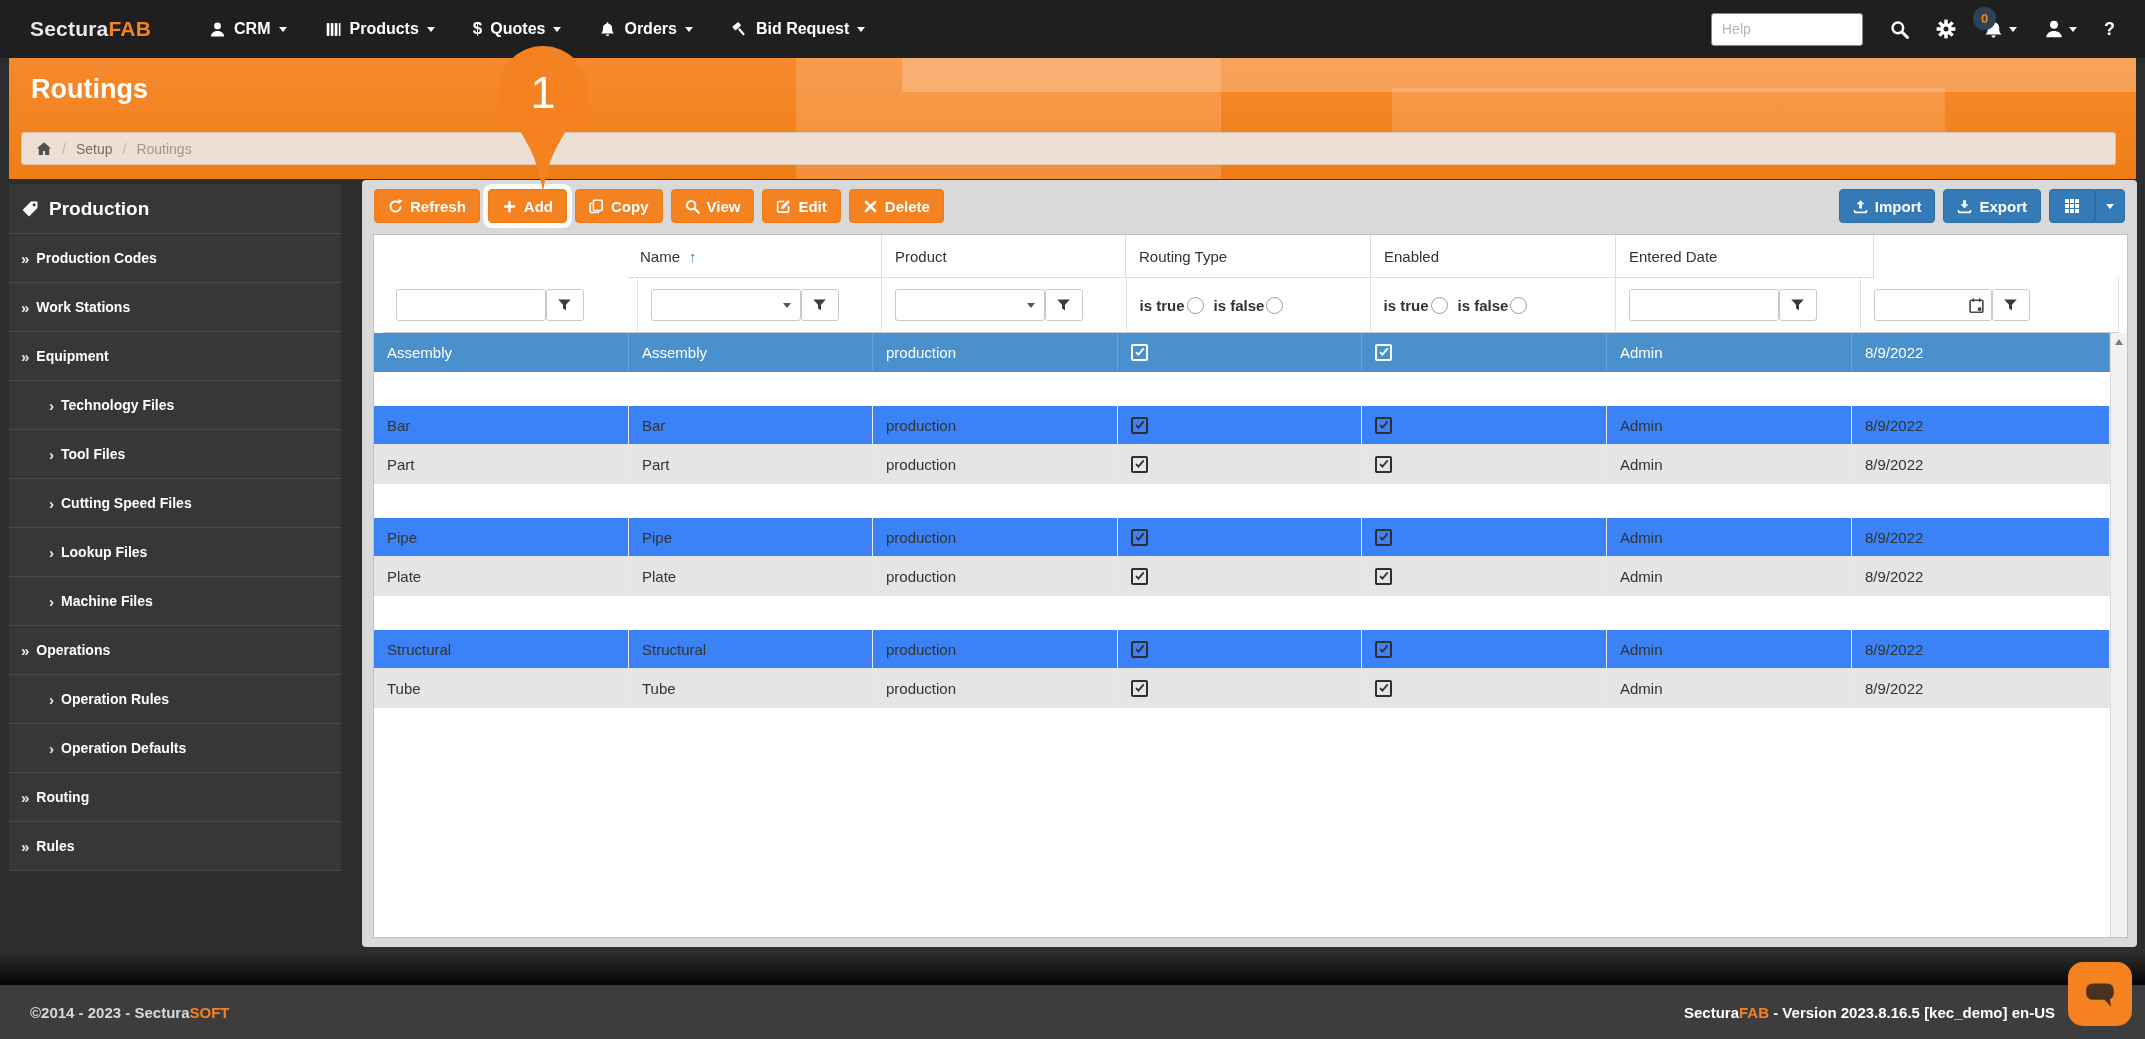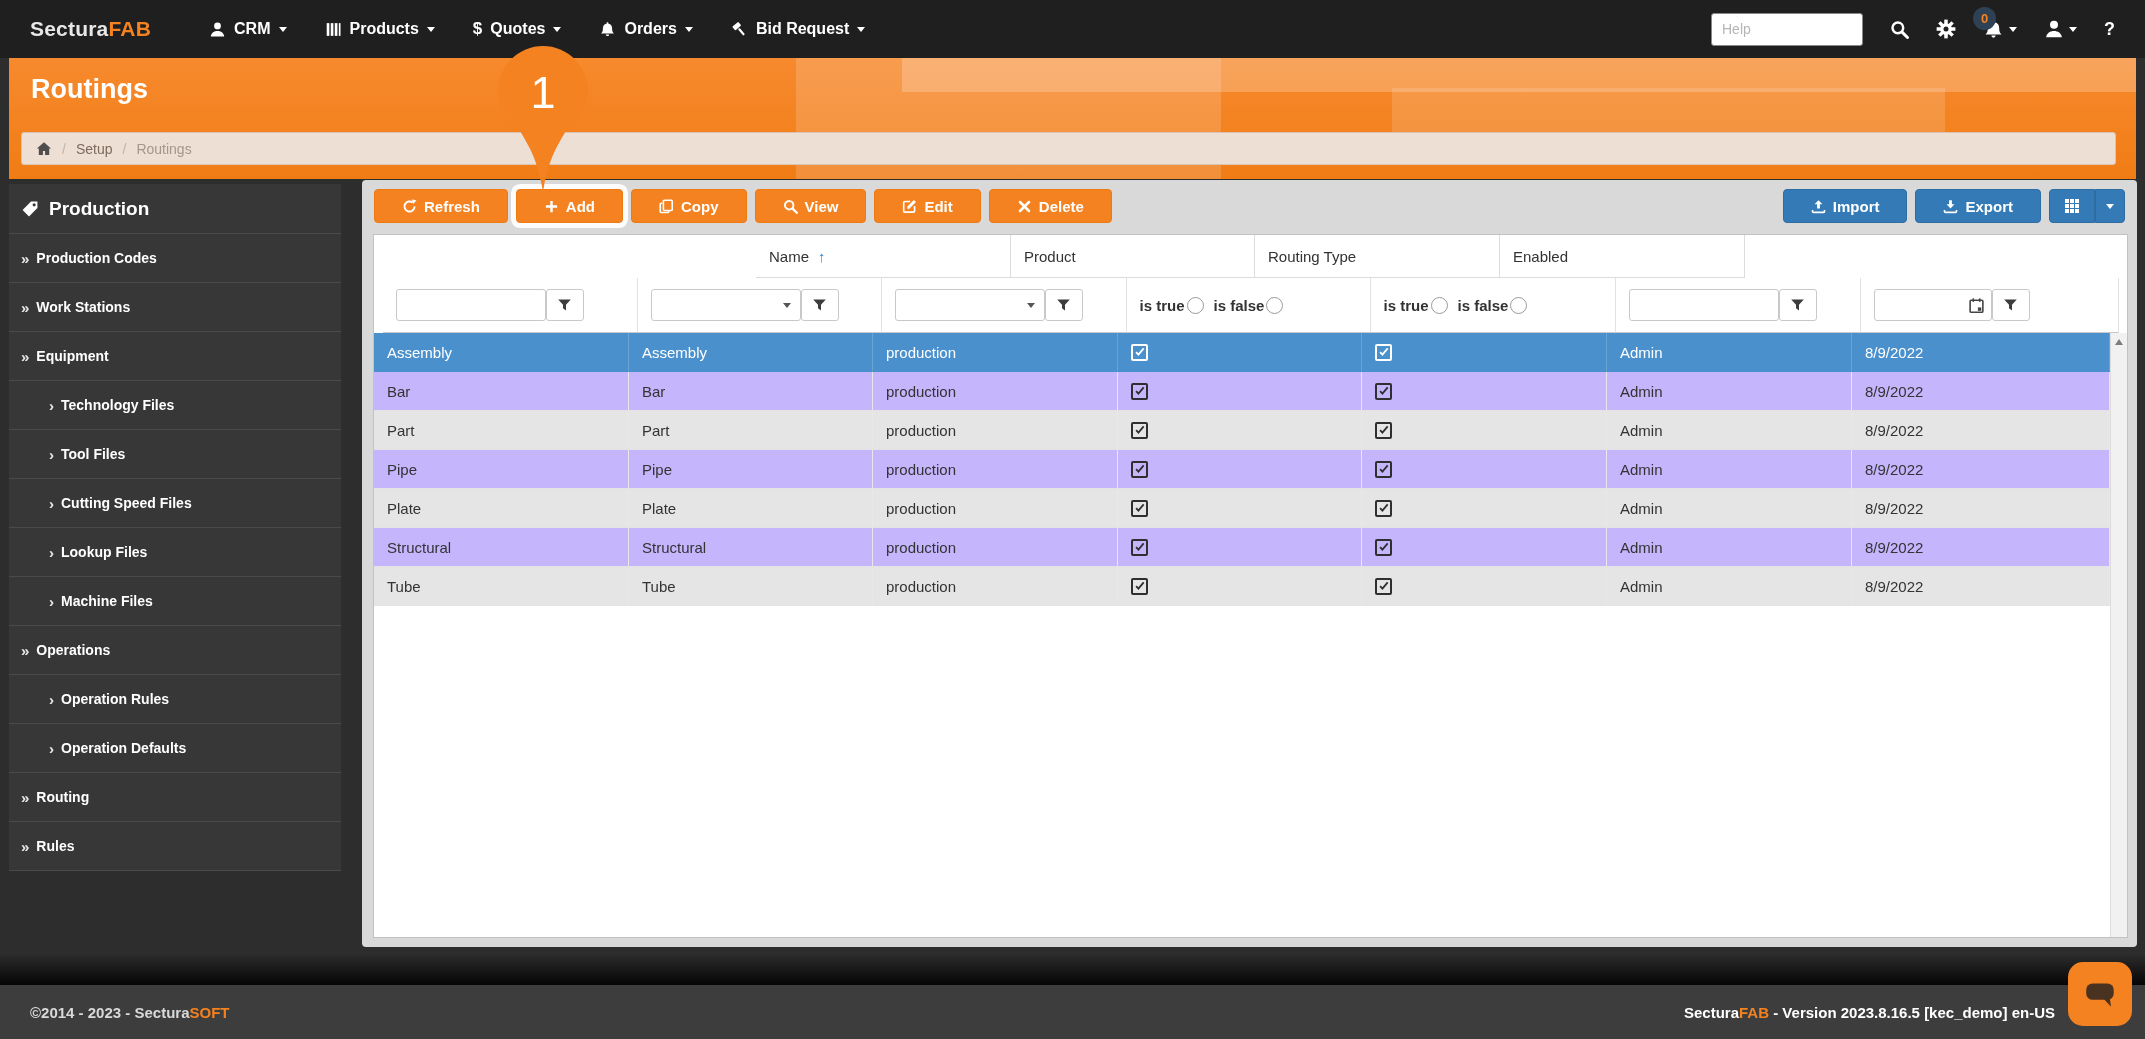--- a/index.html
+++ b/index.html
@@ -55,21 +55,21 @@
   .side-item { display:flex; align-items:center; gap:7px; height:49px; padding:0 12px;
                font-size:14px; font-weight:600; border-bottom:1px solid #4a4a4a; cursor:pointer; }
   .side-item.lvl2 { padding-left:40px; }
   .side-prefix { font-size:15px; color:#e8e8e8; }
 
   
   .grid-panel { position:absolute; left:362px; top:1px; width:1775px; height:767px;
                 background:#d9d9d9; border-radius:4px; }
   .toolbar { display:flex; align-items:center; padding:8px 12px 0 12px; height:44px; }
   .tb-left { display:flex; gap:8px; }
-  .btn { display:flex; align-items:center; gap:7px; height:34px; padding:0 27px; border-radius:4px;
+  .btn { display:flex; align-items:center; gap:7px; height:34px; padding:0 13px; border-radius:4px;
          font-size:15px; font-weight:600; color:#fff; cursor:pointer; border:1px solid transparent;
          font-family:"Liberation Sans",sans-serif; }
   .btn-orange { background:#f58220; border-color:#ef7a12; }
   .btn-blue { background:#337ab7; border-color:#2e6da4; }
   .btn.hl { box-shadow:0 0 0 5px rgba(255,255,255,.9); position:relative; z-index:6; }
   .tb-right { margin-left:auto; display:flex; gap:8px; align-items:center; }
   .split { display:flex; }
   .split .btn { padding:0 14px; }
   .split .btn:first-child { border-radius:4px 0 0 4px; }
   .split .btn:last-child { border-radius:0 4px 4px 0; border-left:1px solid #2e6da4; padding:0 10px; }
@@ -92,21 +92,21 @@
   .f-date .cal { position:absolute; right:7px; top:7px; color:#444; }
   .funnel-btn { width:38px; height:32px; border:1px solid #c9c9c9; border-radius:3px; background:#fff;
                 display:flex; align-items:center; justify-content:center; color:#3c3c3c; cursor:pointer; }
   .bool-lbl { font-size:15px; font-weight:bold; color:#333; }
   .radio { width:17px; height:17px; border:1px solid #9a9a9a; border-radius:50%; background:#fff;
            display:inline-block; margin:0 10px 0 2px; cursor:pointer; }
 
   .gbody { position:relative; height:604px; background:#fff; }
   .rows { width:1736px; }
   .drow { display:flex; height:39px; border-bottom:1px solid #e3e3e3; background:#e5e5e5; cursor:pointer; }
-  .drow.stripe { background:#c4b5fd; }
+  .drow.stripe { background:#3b82f6;margin-top:34px; }
   .drow.selected { background:#4a90cd; border-bottom-color:#4a90cd; }
   .dcell { display:flex; align-items:center; padding-left:13px; font-size:15px; color:#333;
            border-right:1px solid #e8e8e8; overflow:hidden; white-space:nowrap; }
   .drow.selected .dcell { color:#fff; border-right-color:rgba(255,255,255,.18); }
   .checkbox { width:17px; height:17px; border:2px solid #2f2f2f; border-radius:2px; color:#2f2f2f;
               display:flex; align-items:center; justify-content:center; background:transparent; }
   .drow.selected .checkbox { border-color:#fff; color:#fff; }
   .vscroll { position:absolute; top:0; right:0; width:17px; height:100%; background:#f1f1f1;
              border-left:1px solid #dcdcdc; cursor:pointer; }
   .vscroll .up { height:18px; display:flex; align-items:center; justify-content:center; }
@@ -394,20 +394,23 @@
             </div>
             <div class="hcell" style="width:244px">
               <span>Product</span>
             </div>
             <div class="hcell" style="width:245px">
               <span>Routing Type</span>
             </div>
             <div class="hcell" style="width:245px">
               <span>Enabled</span>
             </div>
+            <div class="hcell" style="width:258px">
+              <span>Entered Date</span>
+            </div>
           </div>
         <div class="grow" id="grid-filter">
             <div class="fcell" style="width:255px">
               <input class="f-input" style="">
               <button class="funnel-btn">
                 <svg class="svg-icon" width="15" height="15" viewBox="0 0 16 16">
                   <path d="M1.3 1.5h13.4L9.6 7.3v5.9L6.4 11V7.3z" fill="currentColor"></path>
                 </svg>
               </button>
             </div>

